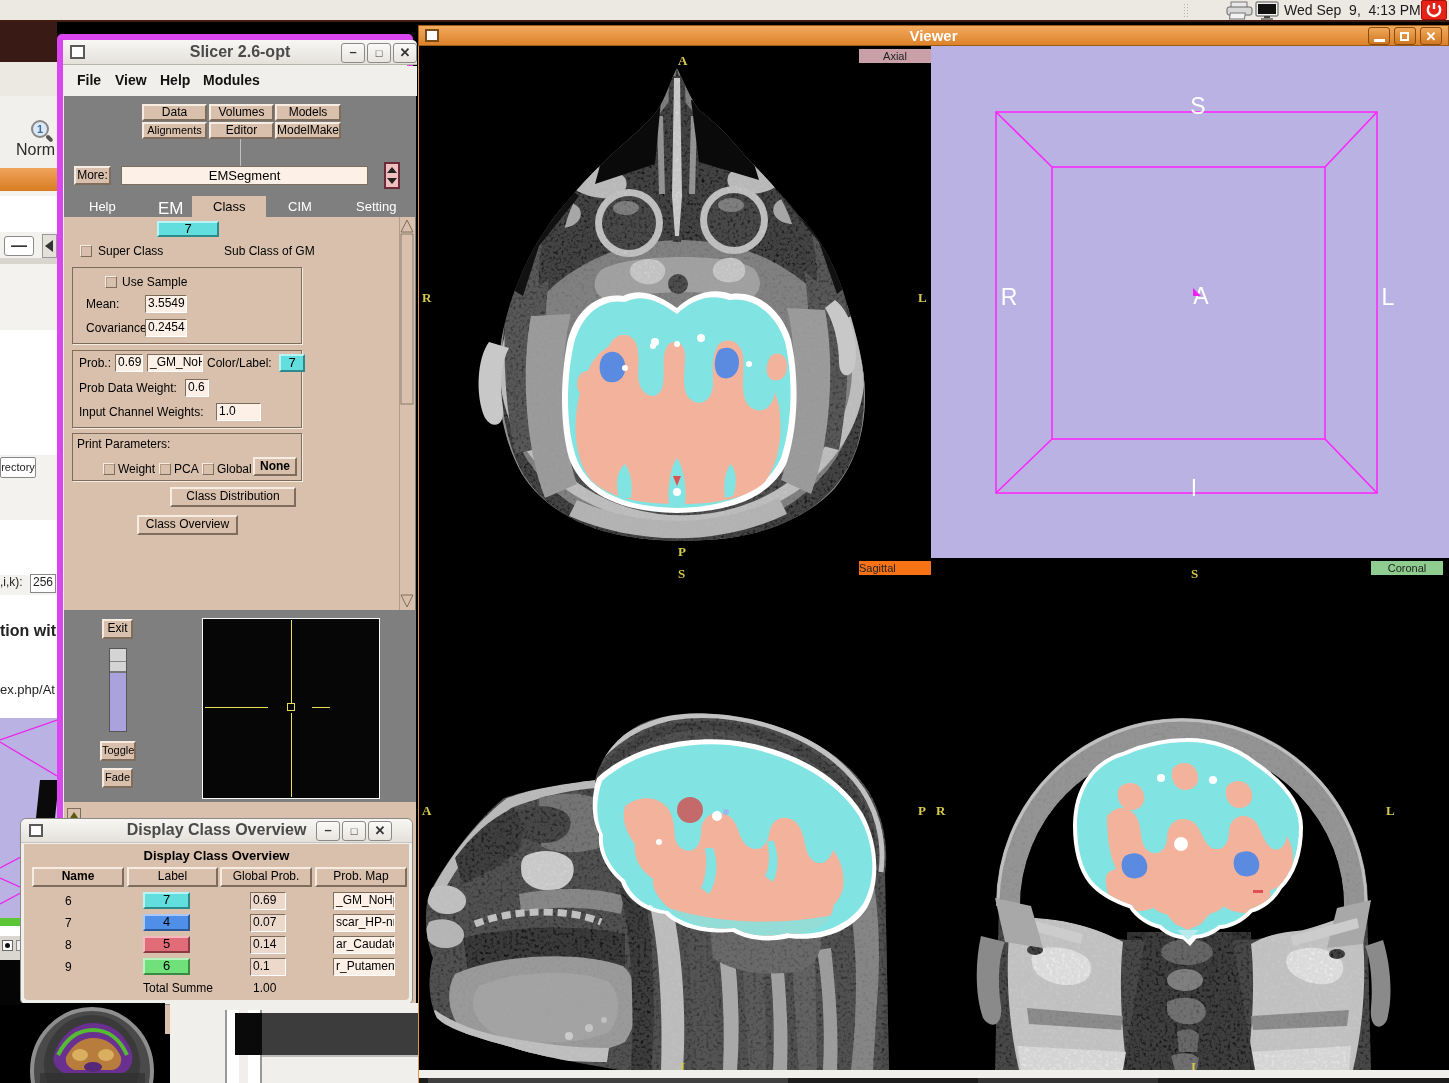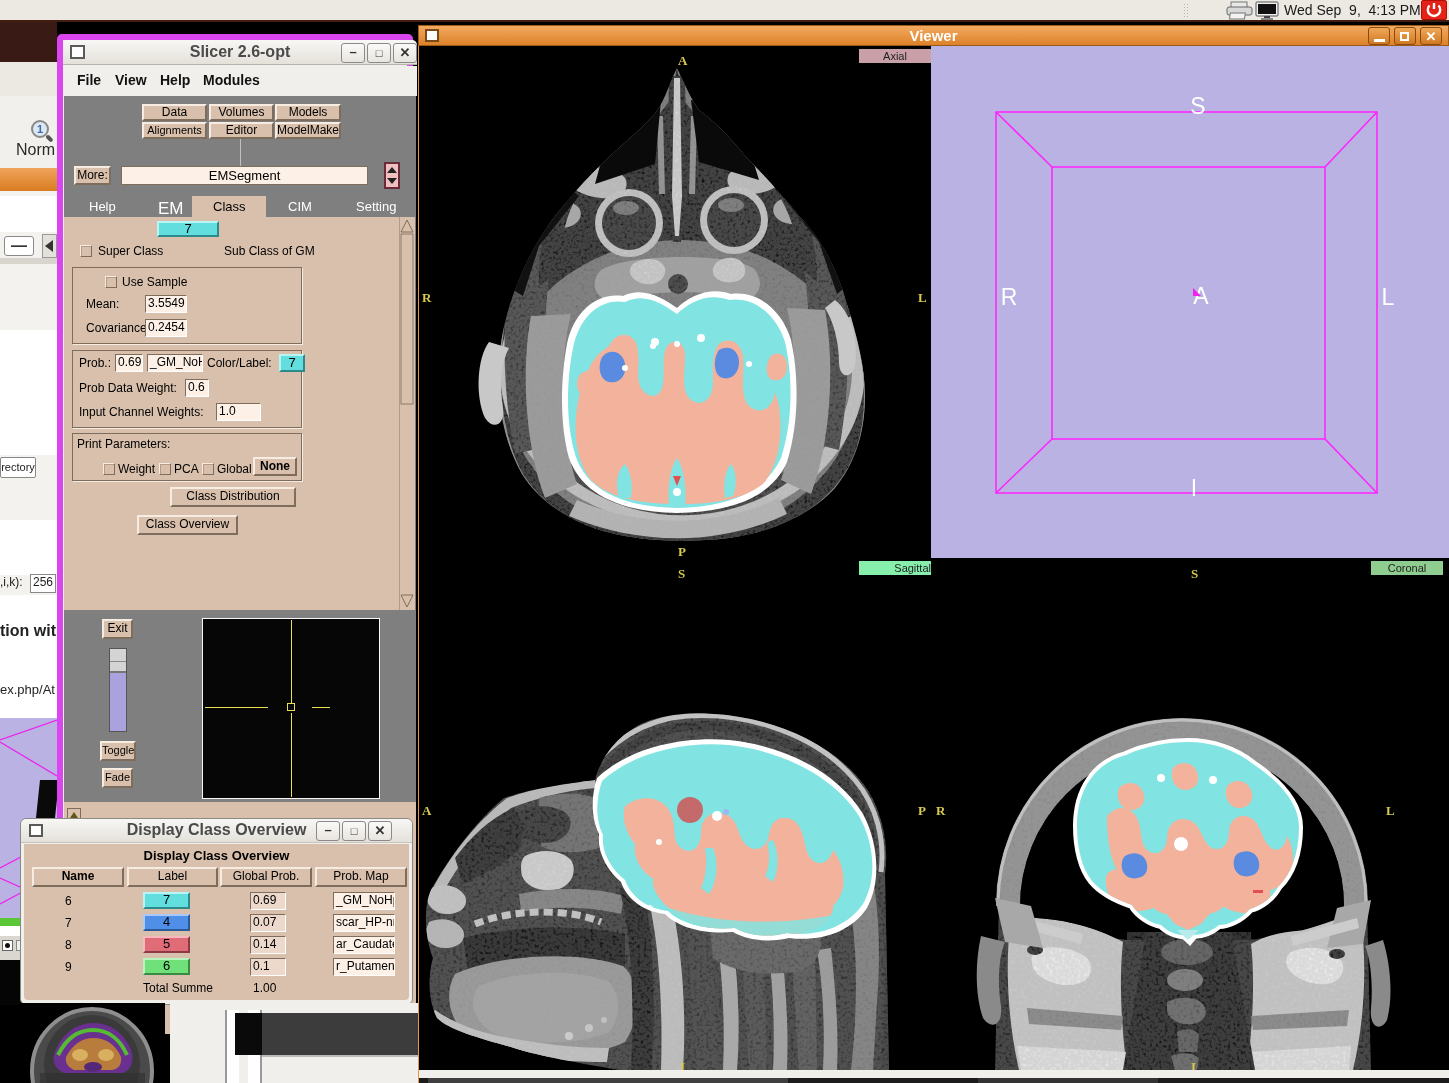--- a/index.html
+++ b/index.html
@@ -527,21 +527,21 @@
 
         <circle cx="250" cy="286" r="7" fill="#fff"></circle>
         <circle cx="230" cy="220" r="4" fill="#fff"></circle>
         <circle cx="282" cy="222" r="4" fill="#fff"></circle>
         <rect x="322" y="332" width="10" height="3" fill="#e05050"></rect>
         </g>
       </svg>
       </div>
 
       <div class="abs" style="left:440px;top:3px;width:72px;height:14px;background:#c9a0a8;font-size:11px;text-align:center;color:#222;line-height:14px;">Axial</div>
-      <div class="abs" style="left:440px;top:515px;width:72px;height:14px;background:#86efac;font-size:11px;text-align:right;color:#222;line-height:14px;">Sagittal</div>
+      <div class="abs" style="left:440px;top:515px;width:72px;height:14px;background:#f97316;font-size:11px;text-align:left;color:#222;line-height:14px;">Sagittal</div>
       <div class="abs" style="left:952px;top:515px;width:72px;height:14px;background:#8fcc8f;font-size:11px;text-align:center;color:#222;line-height:14px;">Coronal</div>
 
       <div class="olab" style="left:259px;top:7px;">A</div>
       <div class="olab" style="left:3px;top:244px;">R</div>
       <div class="olab" style="left:499px;top:244px;">L</div>
       <div class="olab" style="left:259px;top:498px;">P</div>
 
       <div class="olab" style="left:259px;top:520px;">S</div>
       <div class="olab" style="left:3px;top:757px;">A</div>
       <div class="olab" style="left:499px;top:757px;">P</div>

